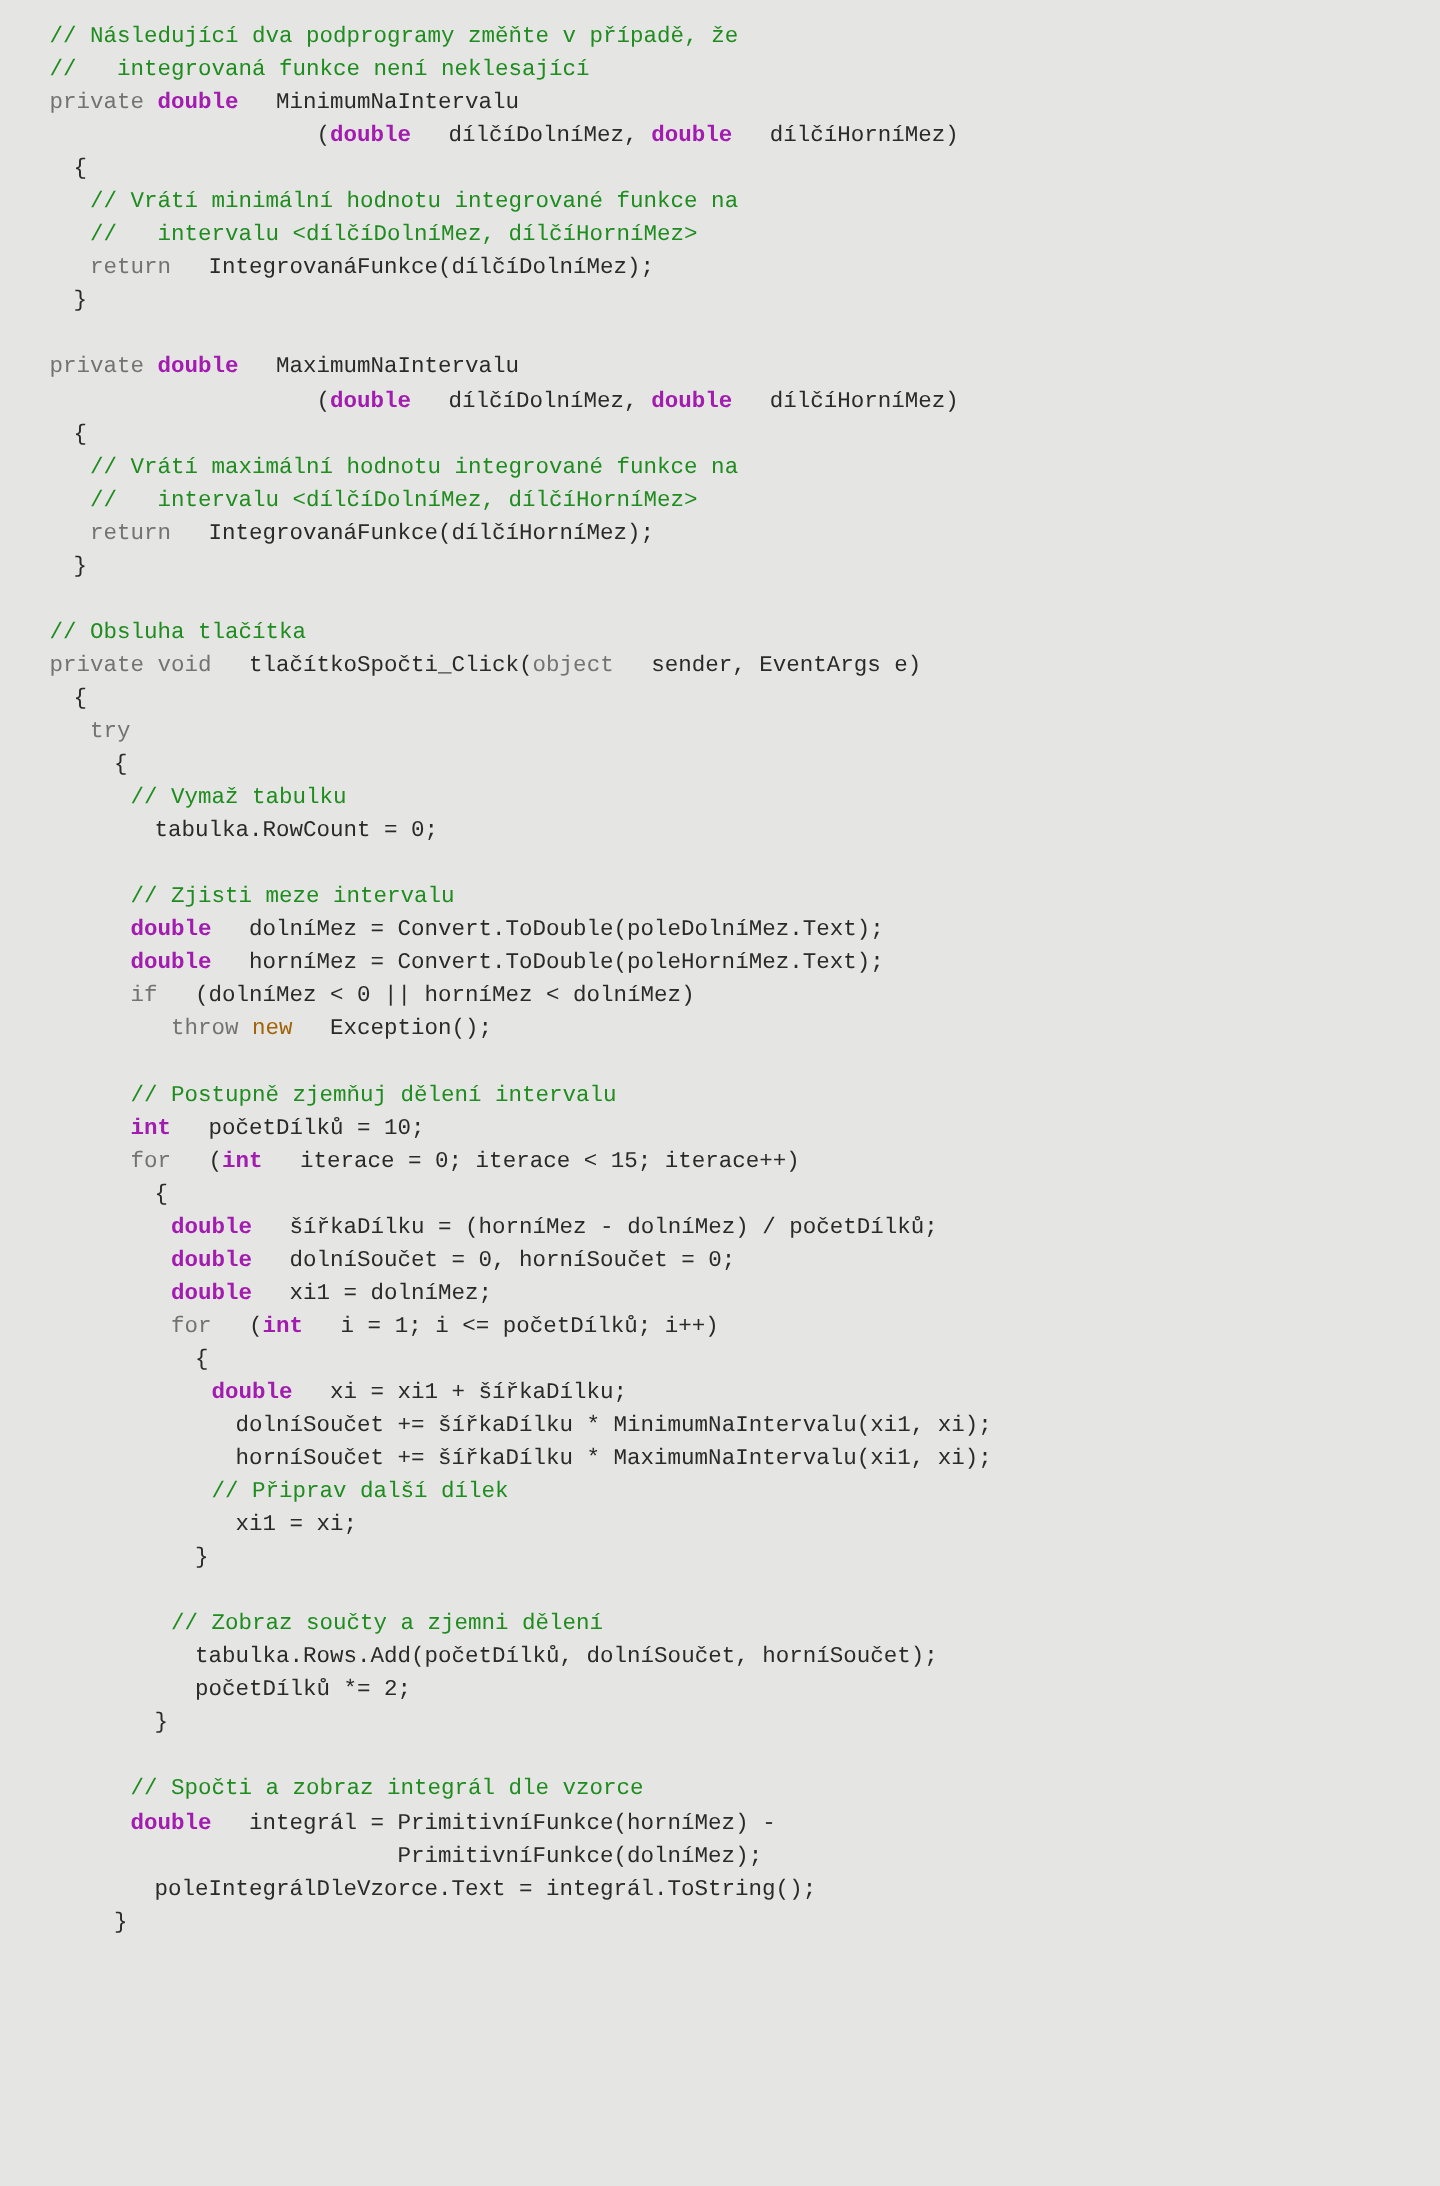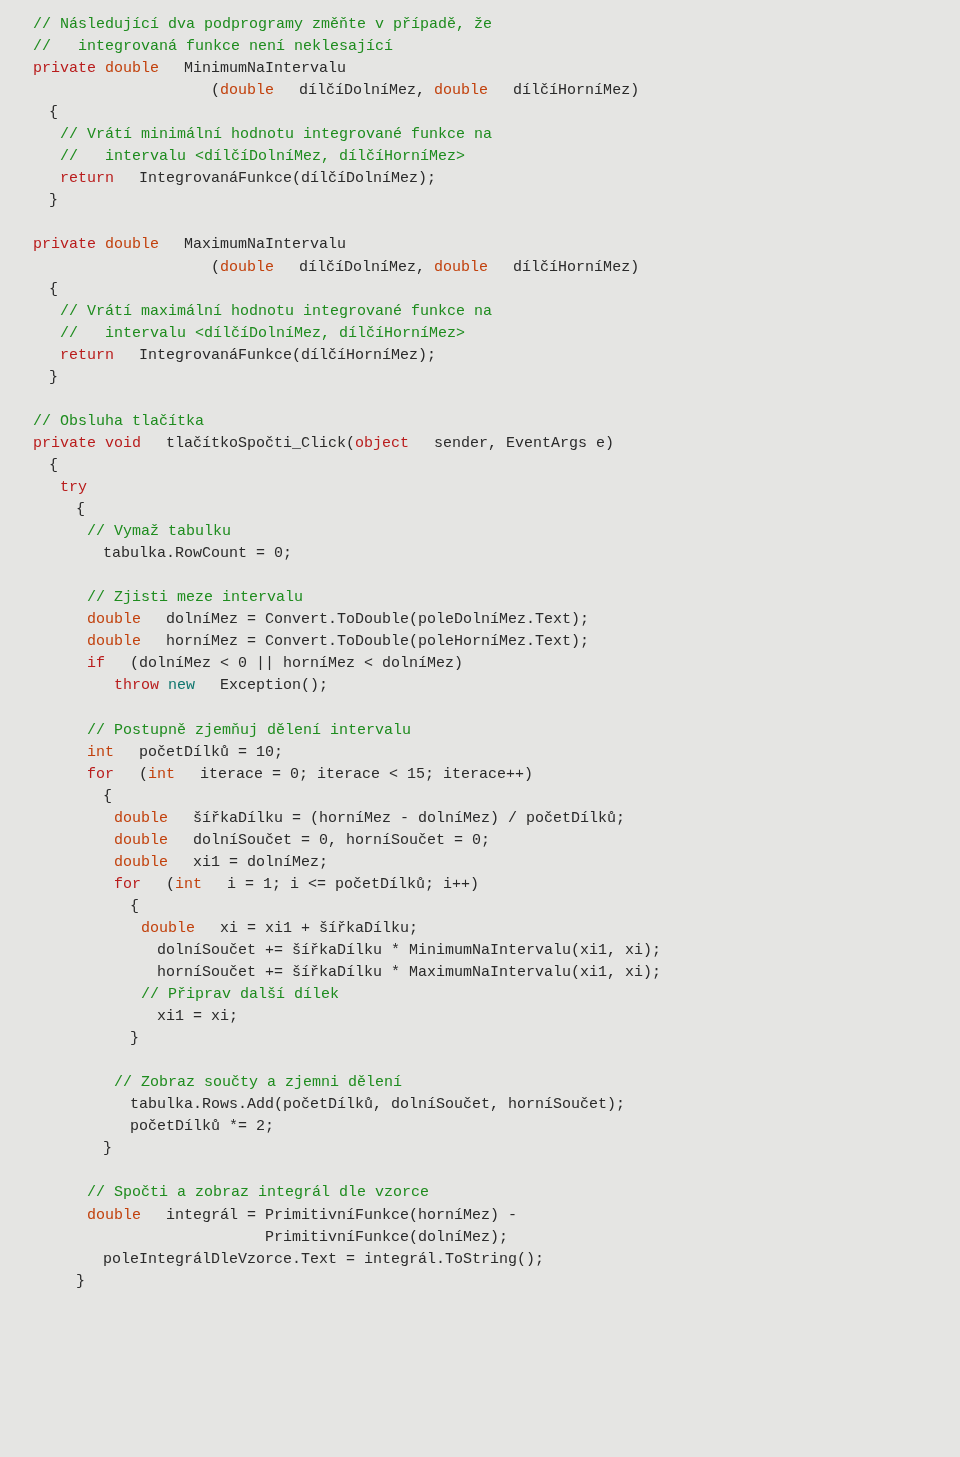--- a/index.html
+++ b/index.html
@@ -10,21 +10,21 @@
     font-size: 15px;
     line-height: 1.47;
     width: 960px;
   }
   .code-block {
     padding: 14px 6px 20px 6px;
     white-space: pre;
     background: #e5e5e3;
   }
   .c-comment { color: #1e8c1e; font-weight: normal; }
-  .c-keyword { color: #b91c1c; }
-  .c-type    { color: #c2410c; }
-  .c-new     { color: #0f766e; }
+  .c-keyword { color: #737373; }
+  .c-type    { color: #a21caf; font-weight: bold; }
+  .c-new     { color: #a16207; }
   .c-text    { color: #2a2a2a; padding-left: 16px; }
 </style>
 </head>
 <body>
 
 <div class="code-block" id="code-container"><div>   <span class="c-comment">// Následující dva podprogramy změňte v případě, že</span></div><div>   <span class="c-comment">//   integrovaná funkce není neklesající</span></div><div>   <span class="c-keyword">private </span><span class="c-type">double </span><span class="c-text">MinimumNaIntervalu</span></div><div>                     <span class="c-text">(</span><span class="c-type">double </span><span class="c-text">dílčíDolníMez, </span><span class="c-type">double </span><span class="c-text">dílčíHorníMez)</span></div><div>   <span class="c-text">{</span></div><div>      <span class="c-comment">// Vrátí minimální hodnotu integrované funkce na</span></div><div>      <span class="c-comment">//   intervalu &lt;dílčíDolníMez, dílčíHorníMez&gt;</span></div><div>      <span class="c-keyword">return </span><span class="c-text">IntegrovanáFunkce(dílčíDolníMez);</span></div><div>   <span class="c-text">}</span></div><div>&nbsp;</div><div>   <span class="c-keyword">private </span><span class="c-type">double </span><span class="c-text">MaximumNaIntervalu</span></div><div>                     <span class="c-text">(</span><span class="c-type">double </span><span class="c-text">dílčíDolníMez, </span><span class="c-type">double </span><span class="c-text">dílčíHorníMez)</span></div><div>   <span class="c-text">{</span></div><div>      <span class="c-comment">// Vrátí maximální hodnotu integrované funkce na</span></div><div>      <span class="c-comment">//   intervalu &lt;dílčíDolníMez, dílčíHorníMez&gt;</span></div><div>      <span class="c-keyword">return </span><span class="c-text">IntegrovanáFunkce(dílčíHorníMez);</span></div><div>   <span class="c-text">}</span></div><div>&nbsp;</div><div>   <span class="c-comment">// Obsluha tlačítka</span></div><div>   <span class="c-keyword">private </span><span class="c-keyword">void </span><span class="c-text">tlačítkoSpočti_Click(</span><span class="c-keyword">object </span><span class="c-text">sender, EventArgs e)</span></div><div>   <span class="c-text">{</span></div><div>      <span class="c-keyword">try</span></div><div>      <span class="c-text">{</span></div><div>         <span class="c-comment">// Vymaž tabulku</span></div><div>         <span class="c-text">tabulka.RowCount = 0;</span></div><div>&nbsp;</div><div>         <span class="c-comment">// Zjisti meze intervalu</span></div><div>         <span class="c-type">double </span><span class="c-text">dolníMez = Convert.ToDouble(poleDolníMez.Text);</span></div><div>         <span class="c-type">double </span><span class="c-text">horníMez = Convert.ToDouble(poleHorníMez.Text);</span></div><div>         <span class="c-keyword">if </span><span class="c-text">(dolníMez &lt; 0 || horníMez &lt; dolníMez)</span></div><div>            <span class="c-keyword">throw </span><span class="c-new">new </span><span class="c-text">Exception();</span></div><div>&nbsp;</div><div>         <span class="c-comment">// Postupně zjemňuj dělení intervalu</span></div><div>         <span class="c-type">int </span><span class="c-text">početDílků = 10;</span></div><div>         <span class="c-keyword">for </span><span class="c-text">(</span><span class="c-type">int </span><span class="c-text">iterace = 0; iterace &lt; 15; iterace++)</span></div><div>         <span class="c-text">{</span></div><div>            <span class="c-type">double </span><span class="c-text">šířkaDílku = (horníMez - dolníMez) / početDílků;</span></div><div>            <span class="c-type">double </span><span class="c-text">dolníSoučet = 0, horníSoučet = 0;</span></div><div>            <span class="c-type">double </span><span class="c-text">xi1 = dolníMez;</span></div><div>            <span class="c-keyword">for </span><span class="c-text">(</span><span class="c-type">int </span><span class="c-text">i = 1; i &lt;= početDílků; i++)</span></div><div>            <span class="c-text">{</span></div><div>               <span class="c-type">double </span><span class="c-text">xi = xi1 + šířkaDílku;</span></div><div>               <span class="c-text">dolníSoučet += šířkaDílku * MinimumNaIntervalu(xi1, xi);</span></div><div>               <span class="c-text">horníSoučet += šířkaDílku * MaximumNaIntervalu(xi1, xi);</span></div><div>               <span class="c-comment">// Připrav další dílek</span></div><div>               <span class="c-text">xi1 = xi;</span></div><div>            <span class="c-text">}</span></div><div>&nbsp;</div><div>            <span class="c-comment">// Zobraz součty a zjemni dělení</span></div><div>            <span class="c-text">tabulka.Rows.Add(početDílků, dolníSoučet, horníSoučet);</span></div><div>            <span class="c-text">početDílků *= 2;</span></div><div>         <span class="c-text">}</span></div><div>&nbsp;</div><div>         <span class="c-comment">// Spočti a zobraz integrál dle vzorce</span></div><div>         <span class="c-type">double </span><span class="c-text">integrál = PrimitivníFunkce(horníMez) -</span></div><div>                           <span class="c-text">PrimitivníFunkce(dolníMez);</span></div><div>         <span class="c-text">poleIntegrálDleVzorce.Text = integrál.ToString();</span></div><div>      <span class="c-text">}</span></div></div>
 
 </body></html>

